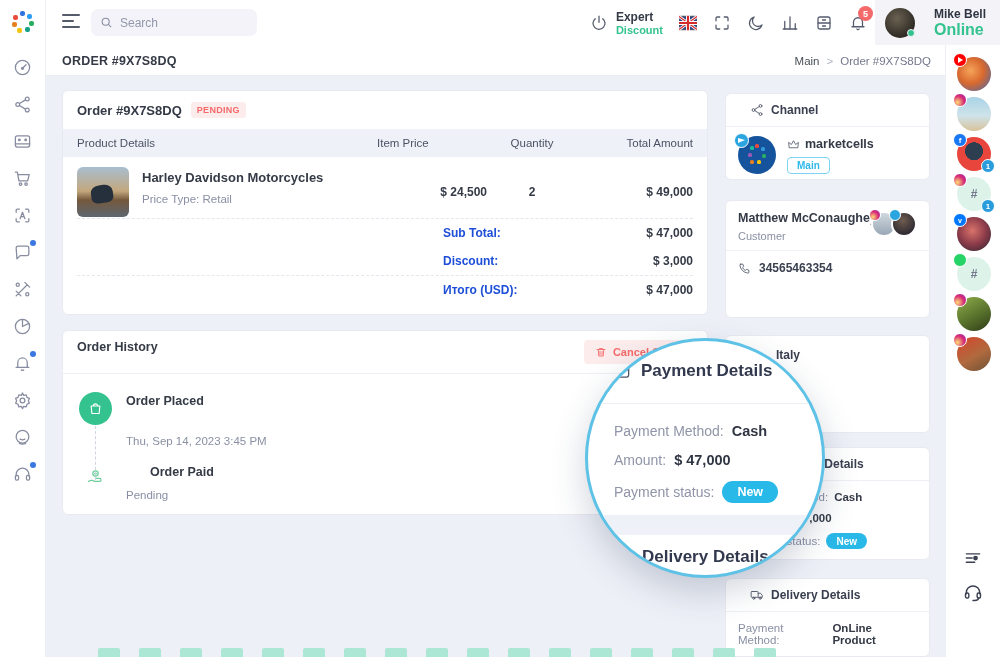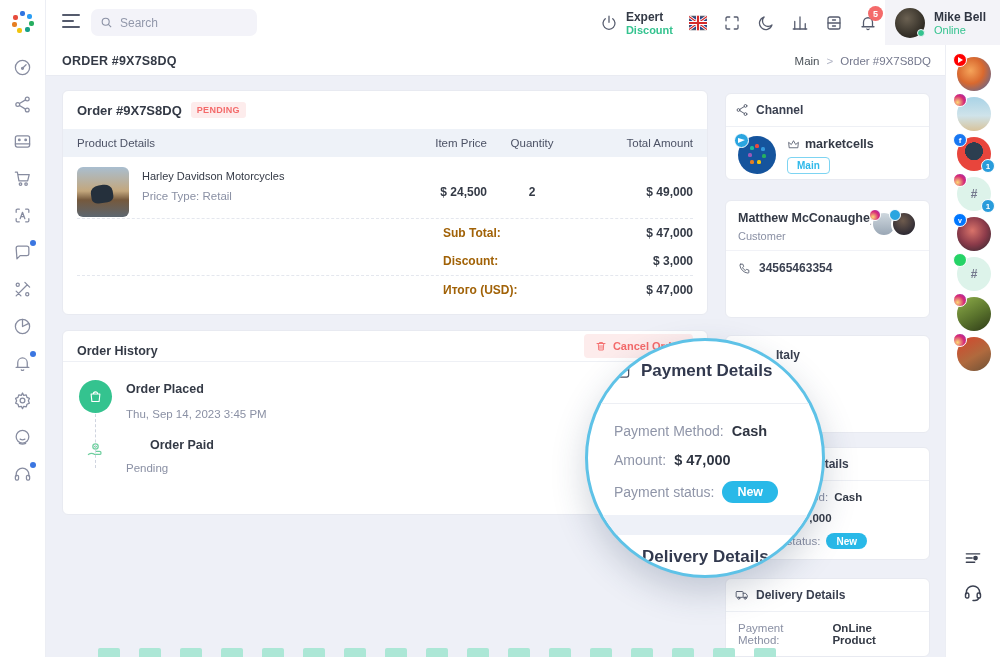--- a/index.html
+++ b/index.html
@@ -25,76 +25,76 @@
   .searchbox input { border:none; outline:none; background:transparent; font-size:12px; color:#495057; width:120px; font-family:"Liberation Sans",sans-serif; }
   .searchbox input::placeholder { color:#9298ab; }
   .nav-right { position:absolute; right:0; top:0; height:45px; display:flex; align-items:center; }
   .nav-ico { width:34px; height:45px; display:flex; align-items:center; justify-content:center; cursor:pointer; position:relative; }
   .nav-ico svg { width:18px; height:18px; stroke:#555b6d; fill:none; stroke-width:1.7; stroke-linecap:round; stroke-linejoin:round; }
   .expert { display:flex; flex-direction:column; justify-content:center; margin-right:8px; cursor:pointer; }
   .expert .t1 { font-size:12px; font-weight:bold; color:#343a46; }
   .expert .t2 { font-size:11px; color:#34c38f; font-weight:bold; }
   .flagbox { width:22px; height:16px; border-radius:3px; overflow:hidden; }
   .badge-count { position:absolute; top:6px; right:2px; min-width:15px; height:15px; border-radius:8px; background:#f46a6a; color:#fff; font-size:9px; font-weight:bold; display:flex; align-items:center; justify-content:center; padding:0 3px; }
-  .profile { height:45px; background:#f3f3f8; display:flex; align-items:center; padding:0 14px 0 10px; gap:9px; cursor:pointer; min-width:115px; }
+  .profile { height:45px; background:#f3f3f8; display:flex; align-items:center; padding:0 14px 0 10px; gap:19px; cursor:pointer; min-width:115px; }
   .profile .avatar { width:30px; height:30px; border-radius:50%; background:radial-gradient(circle at 40% 35%, #6b6152 0%, #2f2b24 70%); position:relative; }
   .profile .avatar i { position:absolute; right:0; bottom:1px; width:8px; height:8px; border-radius:50%; background:#34c38f; border:1.5px solid #f3f3f8; }
   .profile .n1 { font-size:12px; font-weight:bold; color:#2f3542; }
-  .profile .n2 { font-size:11px; color:#34c38f; font-weight:normal; }
+  .profile .n2 { font-size:16px; color:#34c38f; font-weight:bold; }
 
   
   .titlebar { position:absolute; left:46px; top:45px; width:899px; height:31px; background:#fff; border-bottom:1px solid #e9ebf2; z-index:10; }
   .page-title { position:absolute; left:16px; top:9px; font-size:12.5px; font-weight:bold; color:#343a46; letter-spacing:.2px; }
   .breadcrumb { position:absolute; right:14px; top:10px; font-size:11.5px; color:#74788d; display:flex; gap:7px; align-items:center; }
   .breadcrumb .root { color:#495057; cursor:pointer; }
   .breadcrumb .sep { color:#b0b4c4; }
 
   
   .card { position:absolute; background:#fff; border:1px solid #e8eaf1; border-radius:6px; }
-  .card-h { display:flex; align-items:center; gap:7px; padding:9px 9px; border-bottom:1px solid #eef0f5; }
+  .card-h { display:flex; align-items:center; gap:7px; padding:9px 24px; border-bottom:1px solid #eef0f5; }
   .card-h svg { width:14px; height:14px; stroke:#555b6d; fill:none; stroke-width:1.6; stroke-linecap:round; stroke-linejoin:round; }
   .card-h .ttl { font-size:12px; font-weight:bold; color:#3a4050; }
 
   
   .order-card { left:62px; top:90px; width:646px; height:225px; }
   .oc-head { display:flex; align-items:center; gap:9px; padding:11px 14px; }
   .oc-title { font-size:13px; font-weight:bold; color:#343a46; }
   .st-badge { font-size:9px; font-weight:bold; color:#f46a6a; background:#fdecec; border-radius:3px; padding:3px 6px; letter-spacing:.3px; }
   .thead { display:flex; background:#eef2f8; padding:8px 14px; font-size:11.5px; color:#4c5265; }
-  .thead .c1{ width:300px; } .thead .c2{ width:110px; text-align:right; } .thead .c3{ width:90px; text-align:center; } .thead .c4{ flex:1; text-align:right; }
+  .thead .c1{ width:300px; } .thead .c2{ width:110px; text-align:left; } .thead .c3{ width:90px; text-align:center; } .thead .c4{ flex:1; text-align:right; }
   .trow { display:flex; align-items:center; padding:10px 14px 12px; }
   .prod { width:300px; display:flex; gap:13px; align-items:flex-start; }
   .thumb { width:52px; height:50px; border-radius:6px; background:linear-gradient(180deg,#a9bed0 0%,#c3a77d 48%,#75593d 66%,#5c6670 100%); position:relative; overflow:hidden; }
   .thumb::after{ content:""; position:absolute; left:14px; top:18px; width:22px; height:18px; background:#25303c; border-radius:40% 40% 30% 30%; transform:rotate(-8deg); }
-  .pname { font-size:11px; font-weight:normal; color:#343a46; margin-top:3px; }
+  .pname { font-size:13px; font-weight:bold; color:#343a46; margin-top:3px; }
   .ptype { font-size:11.5px; color:#8a90a4; margin-top:8px; }
   .cellp { width:110px; text-align:right; font-size:12px; font-weight:bold; color:#343a46; }
   .cellq { width:90px; text-align:center; font-size:12px; font-weight:bold; color:#343a46; }
   .cellt { flex:1; text-align:right; font-size:12px; font-weight:bold; color:#343a46; }
   .totals { position:absolute; right:14px; left:14px; bottom:10px; }
   .trowt { display:flex; justify-content:flex-end; gap:0; padding:7px 0; font-size:12px; }
   .trowt.dash { border-top:1px dashed #e4e7ee; }
-  .trowt .lbl { width:140px; text-align:left; font-weight:bold; color:#a16207; }
+  .trowt .lbl { width:140px; text-align:left; font-weight:bold; color:#1d4ed8; }
   .trowt .val { width:110px; text-align:right; font-weight:bold; color:#343a46; }
 
   
   .history-card { left:62px; top:330px; width:646px; height:185px; }
-  .hc-head { display:flex; align-items:flex-end; justify-content:space-between; padding:3px 14px; border-bottom:1px solid #eef0f5; }
+  .hc-head { display:flex; align-items:flex-start; justify-content:space-between; padding:9px 14px; border-bottom:1px solid #eef0f5; }
   .hc-title { font-size:12.5px; font-weight:bold; color:#343a46; }
   .cancel-btn { display:flex; align-items:center; gap:6px; background:#fdecec; color:#f46a6a; font-size:11px; font-weight:bold; border:none; border-radius:4px; padding:6px 11px; cursor:pointer; font-family:"Liberation Sans",sans-serif; }
   .cancel-btn svg { width:12px; height:12px; stroke:#f46a6a; fill:none; stroke-width:1.8; stroke-linecap:round; }
   .timeline { position:relative; padding:18px 0 0 16px; }
   .tl-line { position:absolute; left:32px; top:52px; height:54px; border-left:1px dashed #cfd4df; }
   .ev { display:flex; gap:14px; margin-bottom:14px; }
   .ev .ico1 { width:33px; height:33px; border-radius:50%; background:#34c38f; display:flex; align-items:center; justify-content:center; flex:none; }
   .ev .ico1 svg { width:15px; height:15px; stroke:#fff; fill:none; stroke-width:1.8; stroke-linecap:round; stroke-linejoin:round; }
   .ev .ico2 { width:33px; height:33px; display:flex; align-items:center; justify-content:center; flex:none; }
   .ev .ico2 svg { width:19px; height:19px; stroke:#6fcf9f; fill:none; stroke-width:1.6; stroke-linecap:round; stroke-linejoin:round; }
   .ev .et { font-size:12.5px; font-weight:bold; color:#343a46; margin-top:2px; }
-  .ev .es { font-size:11.5px; color:#8a90a4; margin-top:12px; }
+  .ev .es { font-size:11.5px; color:#8a90a4; margin-top:27px; }
   .ev.second .et { margin-top:4px;margin-left:24px; }
   .ev.second .es { margin-top:10px; }
 
   
   .channel-card { left:725px; top:93px; width:205px; height:87px; }
   .ch-body { display:flex; gap:11px; padding:9px 12px; }
   .ch-av { width:38px; height:38px; border-radius:50%; background:#15549d; position:relative; flex:none; }
   .ch-av .dots { position:absolute; inset:0; }
   .ch-av .dots i { position:absolute; width:4px; height:4px; border-radius:1.5px; }
   .ch-av .tg { position:absolute; left:-4px; top:-3px; width:15px; height:15px; border-radius:50%; background:#2aa5e0; border:1.5px solid #fff; }

